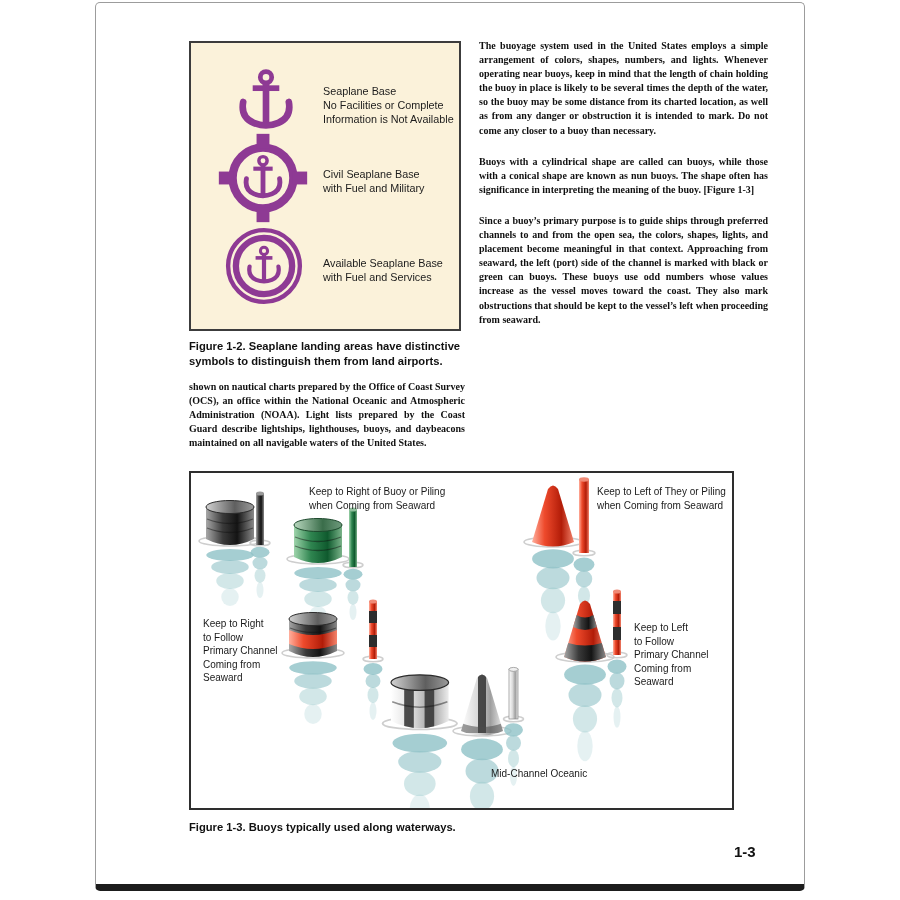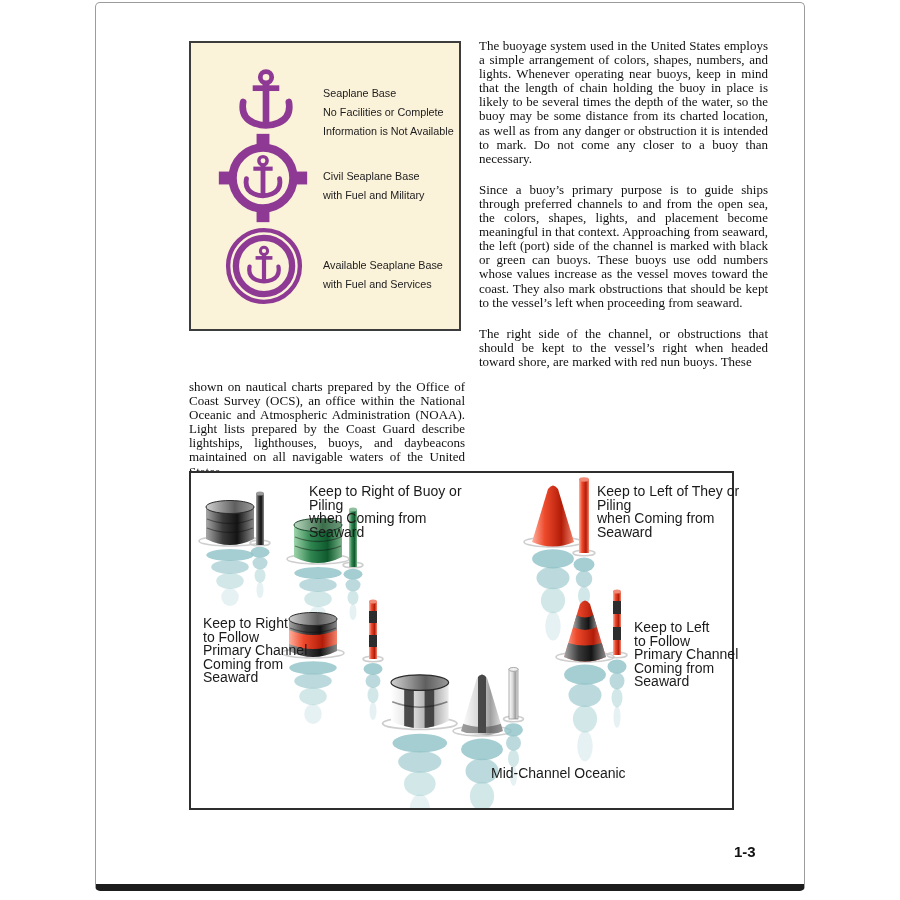--- a/index.html
+++ b/index.html
@@ -17,45 +17,45 @@
   }
 
   
   .fig12{
     position:absolute; left:93px; top:38px; width:272px; height:290px;
     background:var(--cream); border:2px solid #3c3c3c;
   }
   .fig12 svg{position:absolute; left:0; top:0;}
   .sym-label{
     position:absolute; left:132px; width:135px;
-    font-size:10.8px; line-height:19px; color:#1c1c1c; white-space:pre-line;
+    font-size:10.8px; line-height:14px; color:#1c1c1c; white-space:pre-line;
   }
 
   .caption{
     position:absolute; font-weight:bold; font-size:11.2px; line-height:14.5px; color:#111;
   }
   .cap12{left:93px; top:336px; width:288px;}
   .cap13{left:93px; top:817px; width:400px;}
 
   .body-text{
-    font-family:"Liberation Serif",serif; font-size:13px; line-height:14.1px;
-    text-align:justify; color:#101010;
+    font-family:"Liberation Serif",serif; font-size:10px; line-height:14.1px;
+    text-align:justify; color:#101010;font-weight:bold;
   }
   .left-para{position:absolute; left:93px; top:377px; width:276px;}
   .right-col{position:absolute; left:383px; top:36px; width:289px;}
   .right-col p{margin-bottom:17px;}
 
   
   .fig13{
     position:absolute; left:93px; top:468px; width:545px; height:339px;
     background:#fff; border:2px solid var(--border-dark);
   }
   .fig13 svg{position:absolute; left:0; top:0;}
   .fl{
-    position:absolute; font-size:14px; line-height:13.5px; color:#1a1a1a; white-space:pre-line;
+    position:absolute; font-size:10px; line-height:13.5px; color:#1a1a1a; white-space:pre-line;
   }
   .fl1{left:118px; top:12px; width:170px;}
   .fl2{left:406px; top:12px; width:160px;}
   .fl3{left:12px;  top:144px; width:110px;}
   .fl4{left:443px; top:148px; width:110px;}
   .fl5{left:300px; top:294px; width:170px;}
 
   .page-num{
     position:absolute; left:638px; top:840px;
     font-weight:bold; font-size:15px; color:#111;
@@ -98,27 +98,28 @@
     </svg>
     <div class="sym-label" style="top:41px">Seaplane Base
 No Facilities or Complete
 Information is Not Available</div>
     <div class="sym-label" style="top:124px">Civil Seaplane Base
 with Fuel and Military</div>
     <div class="sym-label" style="top:213px">Available Seaplane Base
 with Fuel and Services</div>
   </div>
 
+  <div class="caption cap12">Figure 1-2. Seaplane landing areas have distinctive symbols to distinguish them from land airports.</div>
 
   <p class="body-text left-para">shown on nautical charts prepared by the Office of Coast Survey (OCS), an office within the National Oceanic and Atmospheric Administration (NOAA). Light lists prepared by the Coast Guard describe lightships, lighthouses, buoys, and daybeacons maintained on all navigable waters of the United States.</p>
 
   <div class="right-col">
     <p class="body-text">The buoyage system used in the United States employs a simple arrangement of colors, shapes, numbers, and lights. Whenever operating near buoys, keep in mind that the length of chain holding the buoy in place is likely to be several times the depth of the water, so the buoy may be some distance from its charted location, as well as from any danger or obstruction it is intended to mark. Do not come any closer to a buoy than necessary.</p>
+    <p class="body-text">Buoys with a cylindrical shape are called can buoys, while those with a conical shape are known as nun buoys. The shape often has significance in interpreting the meaning of the buoy. [Figure 1-3]</p>
     <p class="body-text">Since a buoy’s primary purpose is to guide ships through preferred channels to and from the open sea, the colors, shapes, lights, and placement become meaningful in that context. Approaching from seaward, the left (port) side of the channel is marked with black or green can buoys. These buoys use odd numbers whose values increase as the vessel moves toward the coast. They also mark obstructions that should be kept to the vessel’s left when proceeding from seaward.</p>
-    <p class="body-text">The right side of the channel, or obstructions that should be kept to the vessel’s right when headed toward shore, are marked with red nun buoys. These</p>
   </div>
 
   <div class="fig13">
     <svg width="541" height="335" viewBox="0 0 541 335">
       <defs>
         <linearGradient id="gBlack" x1="0" y1="0" x2="1" y2="0">
           <stop offset="0" stop-color="#a8a8a8"></stop>
             <stop offset=".35" stop-color="#3a3a3a"></stop>
           <stop offset=".65" stop-color="#141414"></stop>
             <stop offset="1" stop-color="#8a8a8a"></stop>
@@ -287,15 +288,16 @@
 Coming from
 Seaward</div>
     <div class="fl fl4">Keep to Left
 to Follow
 Primary Channel
 Coming from
 Seaward</div>
     <div class="fl fl5">Mid-Channel Oceanic</div>
   </div>
 
+  <div class="caption cap13">Figure 1-3. Buoys typically used along waterways.</div>
 
   <div class="page-num">1-3</div>
 </div>
 
 </body></html>

